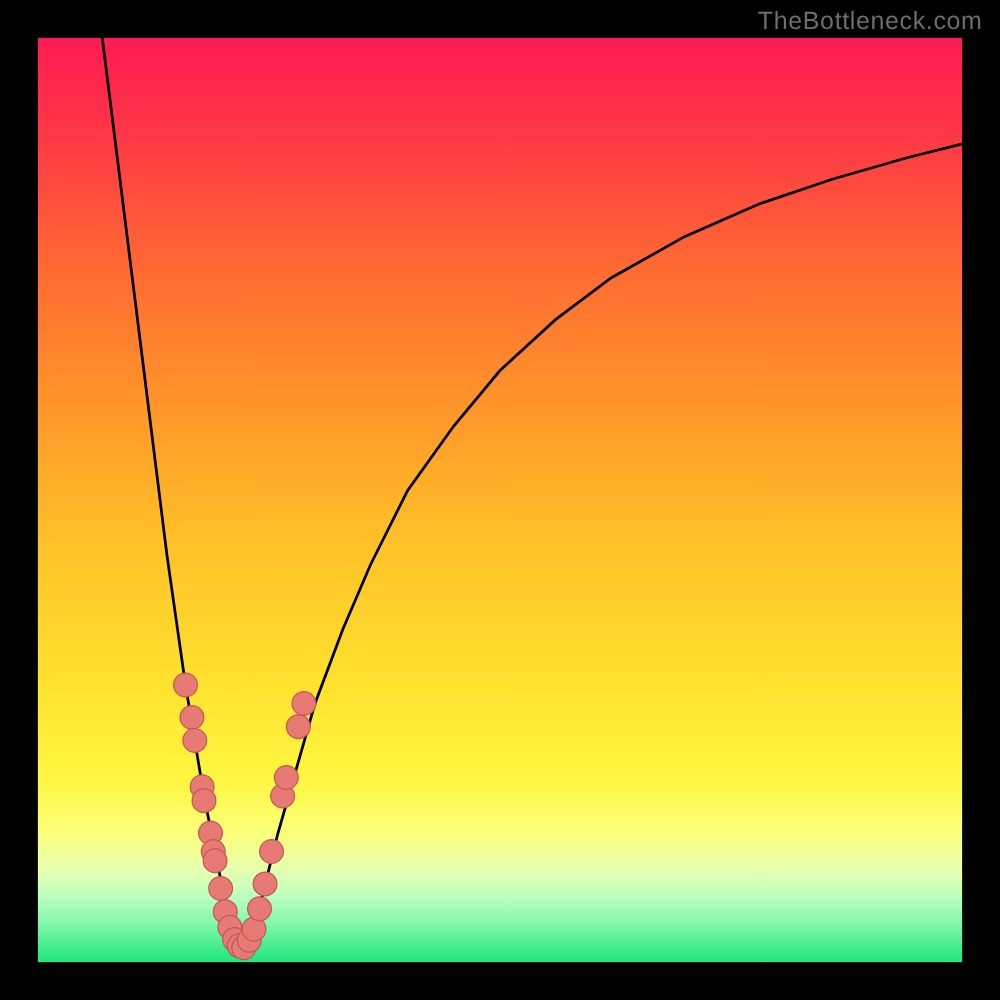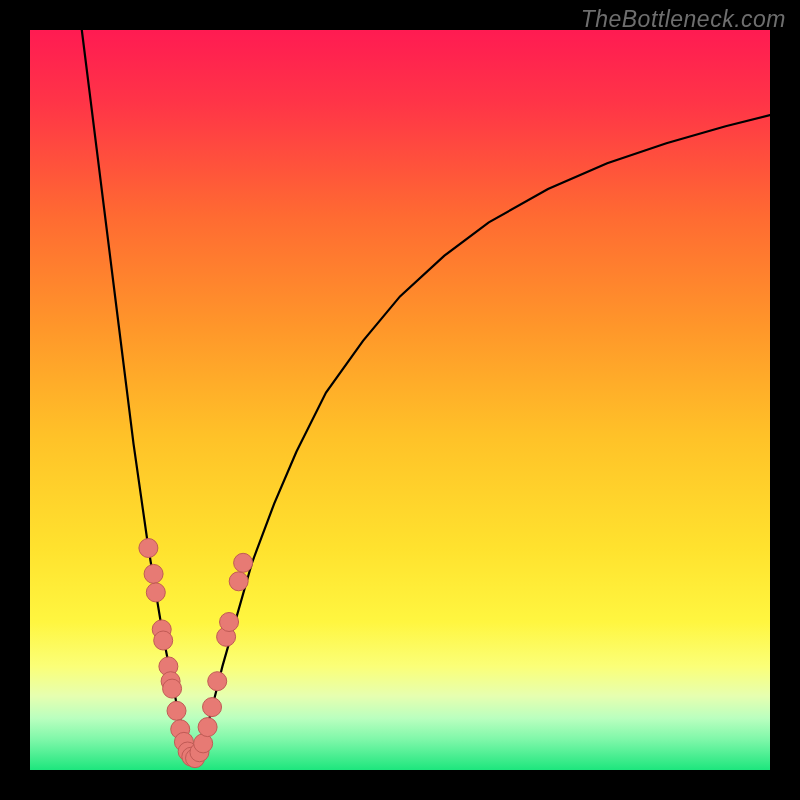--- a/index.html
+++ b/index.html
@@ -28,25 +28,24 @@
   }
   .gradient {
     position: absolute;
     inset: 0;
   }
   .watermark {
     position: absolute;
     top: 6px;
     right: 14px;
     color: #6e6e6e;
-    font-size: 23px;
+    font-size: 20px;
     font-weight: 500;
     letter-spacing: 0.5px;
     user-select: none;
-    font-style: italic;
   }
   svg.curves {
     position: absolute;
     inset: 0;
   }
 </style>
 </head>
 <body>
 
 <div class="frame">

